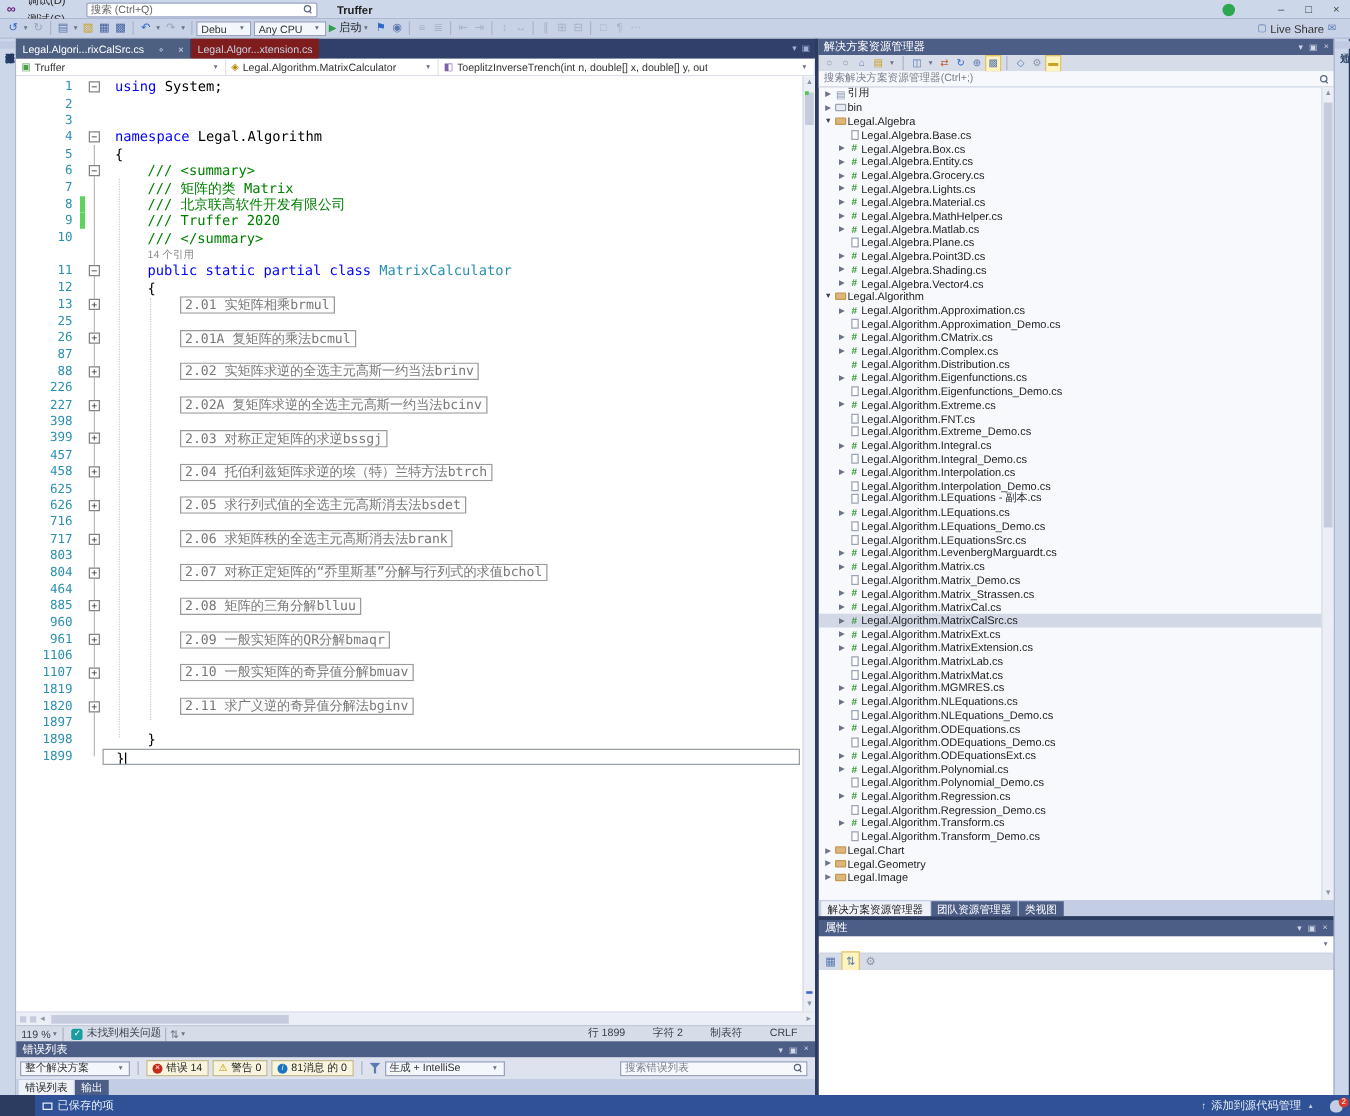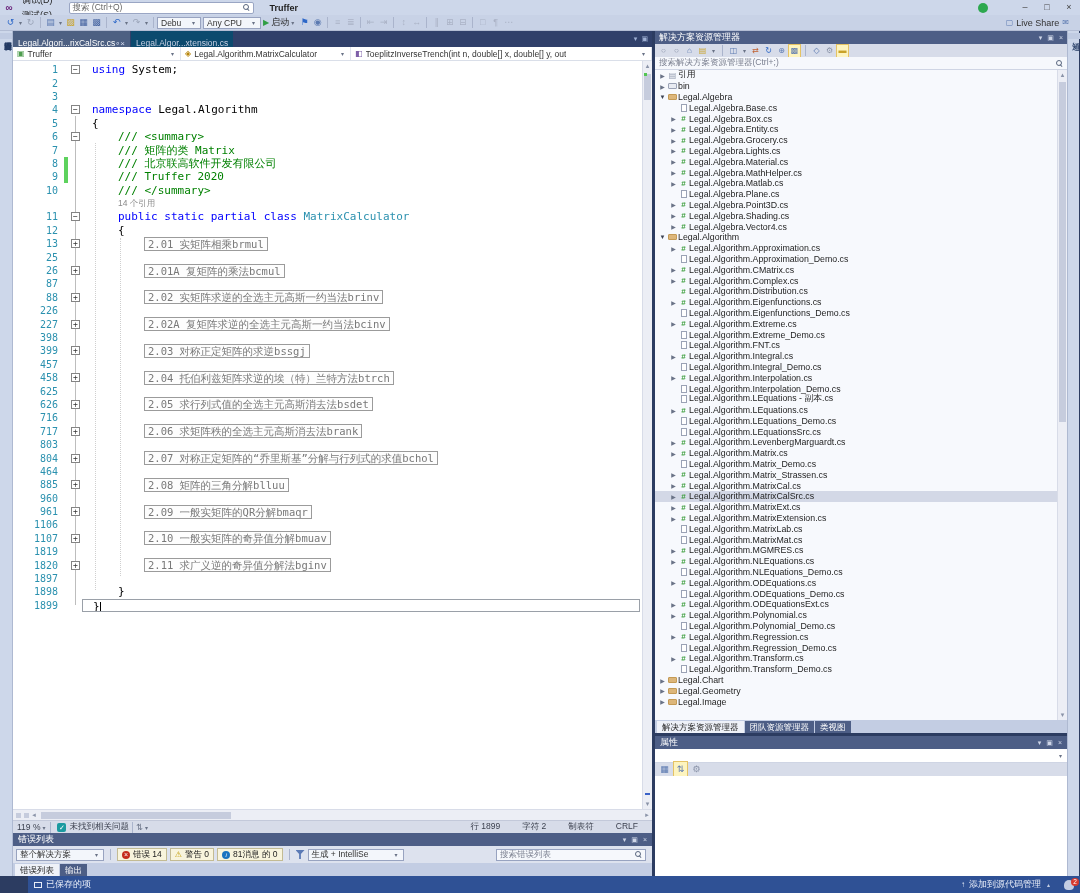--- a/index.html
+++ b/index.html
@@ -34,23 +34,23 @@
   .ls-group{margin-left:auto;display:flex;align-items:center;margin-right:8px;color:#333;}
   .ls-ico{color:#5b79b0;margin:0 3px;font-size:8px;}
 
   
   .main{flex:1;display:flex;min-height:0;}
   .left-strip{width:13px;background:#cdd7ea;flex:0 0 auto;border-right:1px solid #aeb9d1;}
   .v-tab{writing-mode:vertical-rl;font-size:8px;color:#233a63;background:#c0cbe2;padding:3px 0;margin-top:2px;display:block;text-align:center;width:12px;}
 
   .editor-col{width:639px;flex:0 0 auto;display:flex;flex-direction:column;background:#fff;min-height:0;}
   .tabs-row{height:16px;background:#30406a;display:flex;align-items:stretch;flex:0 0 auto;}
-  .dtab{display:flex;align-items:center;padding:12px 5px;font-size:8.5px;gap:0;margin-right:1px;}
+  .dtab{display:flex;align-items:center;padding:4px 5px;font-size:8.5px;gap:11px;margin-right:1px;}
   .dtab.active{background:#4d6082;color:#fff;}
-  .dtab.inactive{background:#0c4a6e;color:#c7cfe2;text-align:center;}
+  .dtab.inactive{background:#7f1d1d;color:#c7cfe2;text-align:center;}
   .dtab .tbtn{font-size:8px;color:#d6ddf0;}
   .tabs-right{margin-left:auto;display:flex;align-items:center;color:#9fb0d4;gap:4px;padding-right:4px;font-size:7px;}
 
   .navbar{height:14px;background:#fff;border-bottom:1px solid #dadfe9;display:flex;align-items:center;flex:0 0 auto;font-size:8.5px;color:#333;}
   .nav-seg{display:flex;align-items:center;height:100%;padding:0 4px;border-right:1px solid #e0e4ee;overflow:hidden;white-space:nowrap;}
   .nav-seg .nico{margin-right:3px;font-size:8px;}
   .nav-seg .dd{margin-left:6px;}
   .seg1{width:168px;}.seg2{width:170px;}.seg3{flex:1;}
 
   .code-area{flex:1;position:relative;overflow:hidden;background:#fff;}
@@ -853,28 +853,28 @@
                   <span class="t-ico">
                     <span class="ico-cs">#</span>
                   </span>
                   <span>Legal.Algorithm.Extreme.cs</span>
                 </div>
                 <div class="trow" style="padding-left: 14px;">
                   <span class="t-arr"></span>
                   <span class="t-ico">
                     <span class="ico-doc"></span>
                   </span>
+                  <span>Legal.Algorithm.FNT.cs</span>
+                </div>
+                <div class="trow" style="padding-left: 14px;">
+                  <span class="t-arr"></span>
+                  <span class="t-ico">
+                    <span class="ico-doc"></span>
+                  </span>
                   <span>Legal.Algorithm.Extreme_Demo.cs</span>
-                </div>
-                <div class="trow" style="padding-left: 14px;">
-                  <span class="t-arr"></span>
-                  <span class="t-ico">
-                    <span class="ico-doc"></span>
-                  </span>
-                  <span>Legal.Algorithm.FNT.cs</span>
                 </div>
                 <div class="trow" style="padding-left: 14px;">
                   <span class="t-arr">▶</span>
                   <span class="t-ico">
                     <span class="ico-cs">#</span>
                   </span>
                   <span>Legal.Algorithm.Integral.cs</span>
                 </div>
                 <div class="trow" style="padding-left: 14px;">
                   <span class="t-arr"></span>

